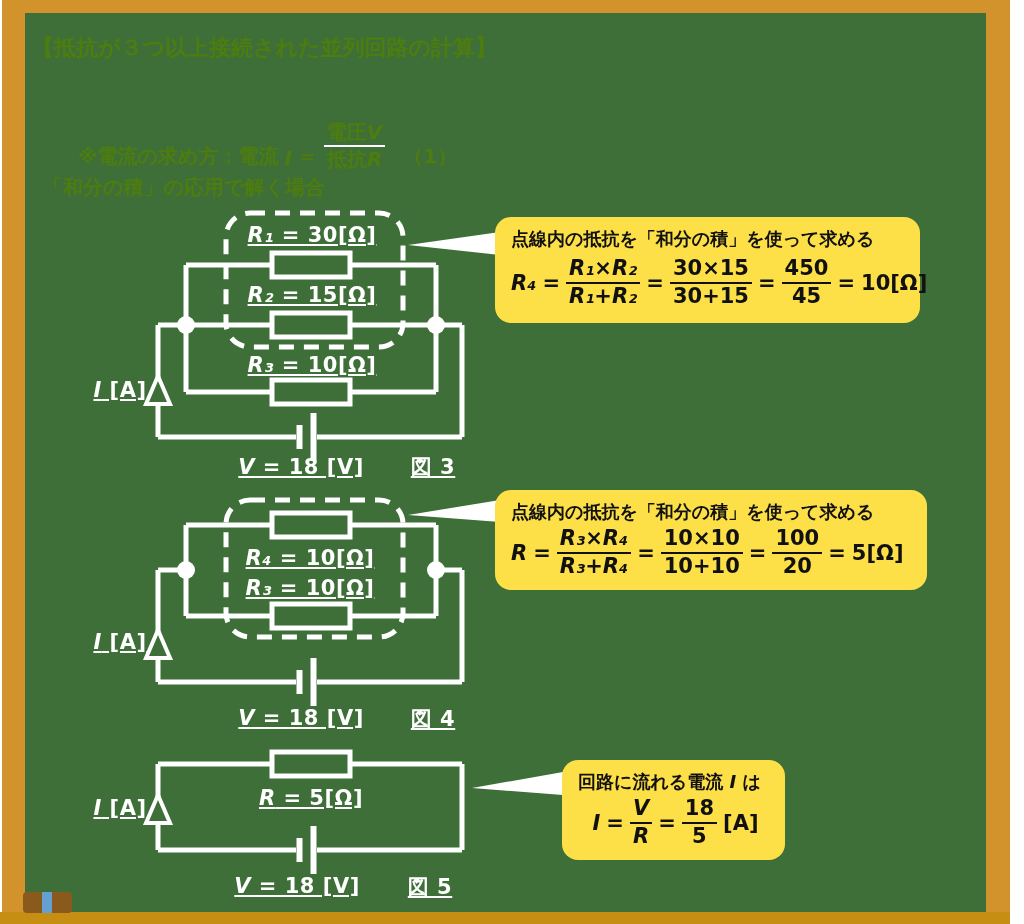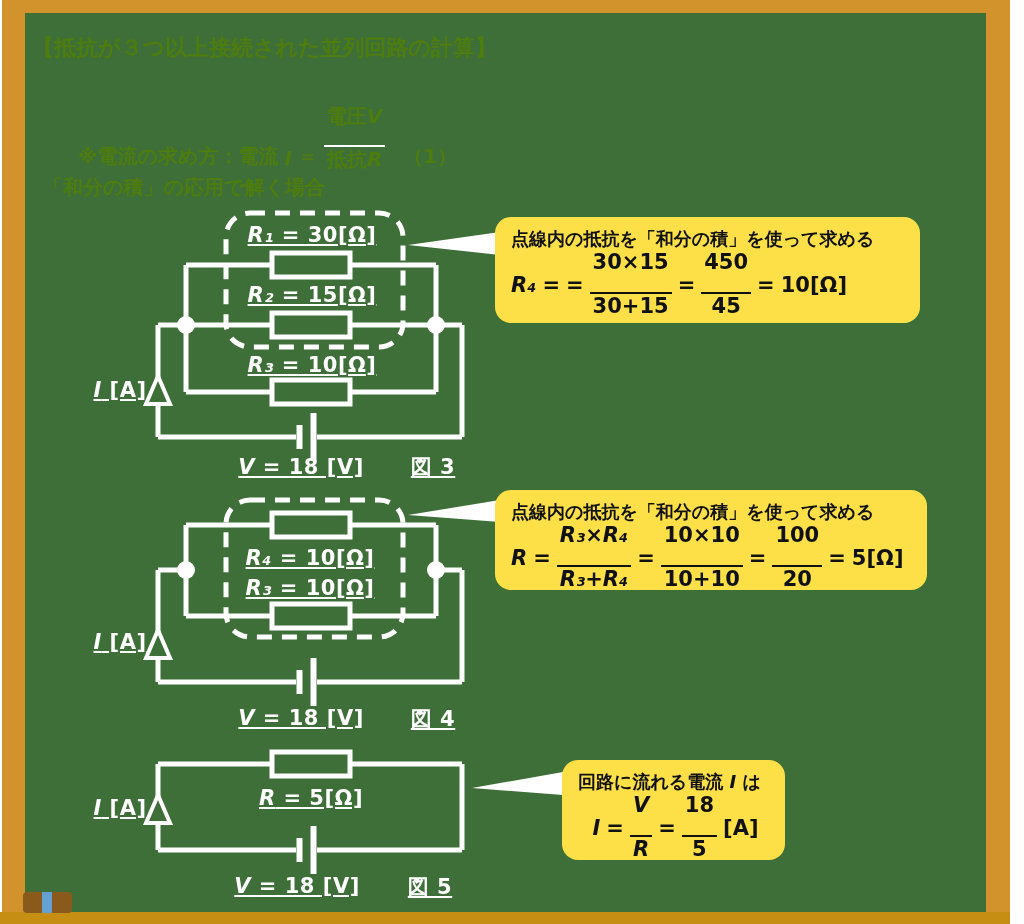--- a/index.html
+++ b/index.html
@@ -12,21 +12,21 @@
   .eraser-stripe{position:absolute;left:19px;top:0;width:10px;height:21px;background:#64a0d2;}
   .chalk{color:#4d7c0f;font-weight:bold;}
   .abs{position:absolute;white-space:nowrap;}
   .title{left:32px;top:33px;font-size:22px;}
   .problem{left:43px;top:70px;font-size:20px;}
   .method{left:43px;top:174px;font-size:20px;}
   .note{left:78px;top:108px;height:62px;display:flex;align-items:flex-end;gap:6px;font-size:20px;}
   .v{font-style:italic;}
   .lbl{position:absolute;transform:translate(-50%,-50%);color:#fff;font-weight:bold;font-size:21px;white-space:nowrap;letter-spacing:0.5px;text-decoration:underline;}
   .frac{display:inline-flex;flex-direction:column;align-items:center;line-height:1.12;text-align:center;}
-  .frac .fn{border-bottom:2.5px solid #111;padding:0 3px 17px;}
+  .frac .fn{border-bottom:2.5px solid #111;padding:0 3px 1px;}
   .frac .fd{padding-top:1px;}
   .wfrac .fn{border-bottom-color:#fff;}
   .bubble{position:absolute;background:#fde047;border-radius:16px;color:#111;box-sizing:border-box;
           padding:10px 12px 8px 16px;display:flex;flex-direction:column;}
   .bubble-title{font-size:18px;font-weight:bold;white-space:nowrap;}
   .bubble-formula{flex:1;display:flex;align-items:center;gap:6px;font-size:21px;font-weight:bold;white-space:nowrap;}
   svg.wires{position:absolute;left:0;top:0;}
   .layer{position:absolute;left:0;top:0;width:1024px;height:924px;}
 </style>
 </head>
@@ -154,20 +154,24 @@
   <div class="lbl" style="left:311px;top:798px"><span class="v">R</span><span> = 5[Ω]</span></div>
   <div class="lbl" style="left:120px;top:808px"><span class="v">I</span><span> [A]</span></div>
   <div class="lbl" style="left:297px;top:886px"><span class="v">V</span><span> = 18 [V]</span></div>
   <div class="lbl" style="left:430px;top:887px">図 5</div>
 
   <div class="bubble" style="left:495px;top:217px;width:425px;height:106px">
     <div class="bubble-title">点線内の抵抗を「和分の積」を使って求める</div>
     <div class="bubble-formula">
       <span class="v">R₄</span>
         <span>=</span>
+      <span class="frac">
+          <span class="fn v">R₁×R₂</span>
+          <span class="fd v">R₁+R₂</span>
+        </span>
       <span>=</span>
       <span class="frac">
           <span class="fn">30×15</span>
           <span class="fd">30+15</span>
         </span>
       <span>=</span>
       <span class="frac">
           <span class="fn">450</span>
           <span class="fd">45</span>
         </span>

